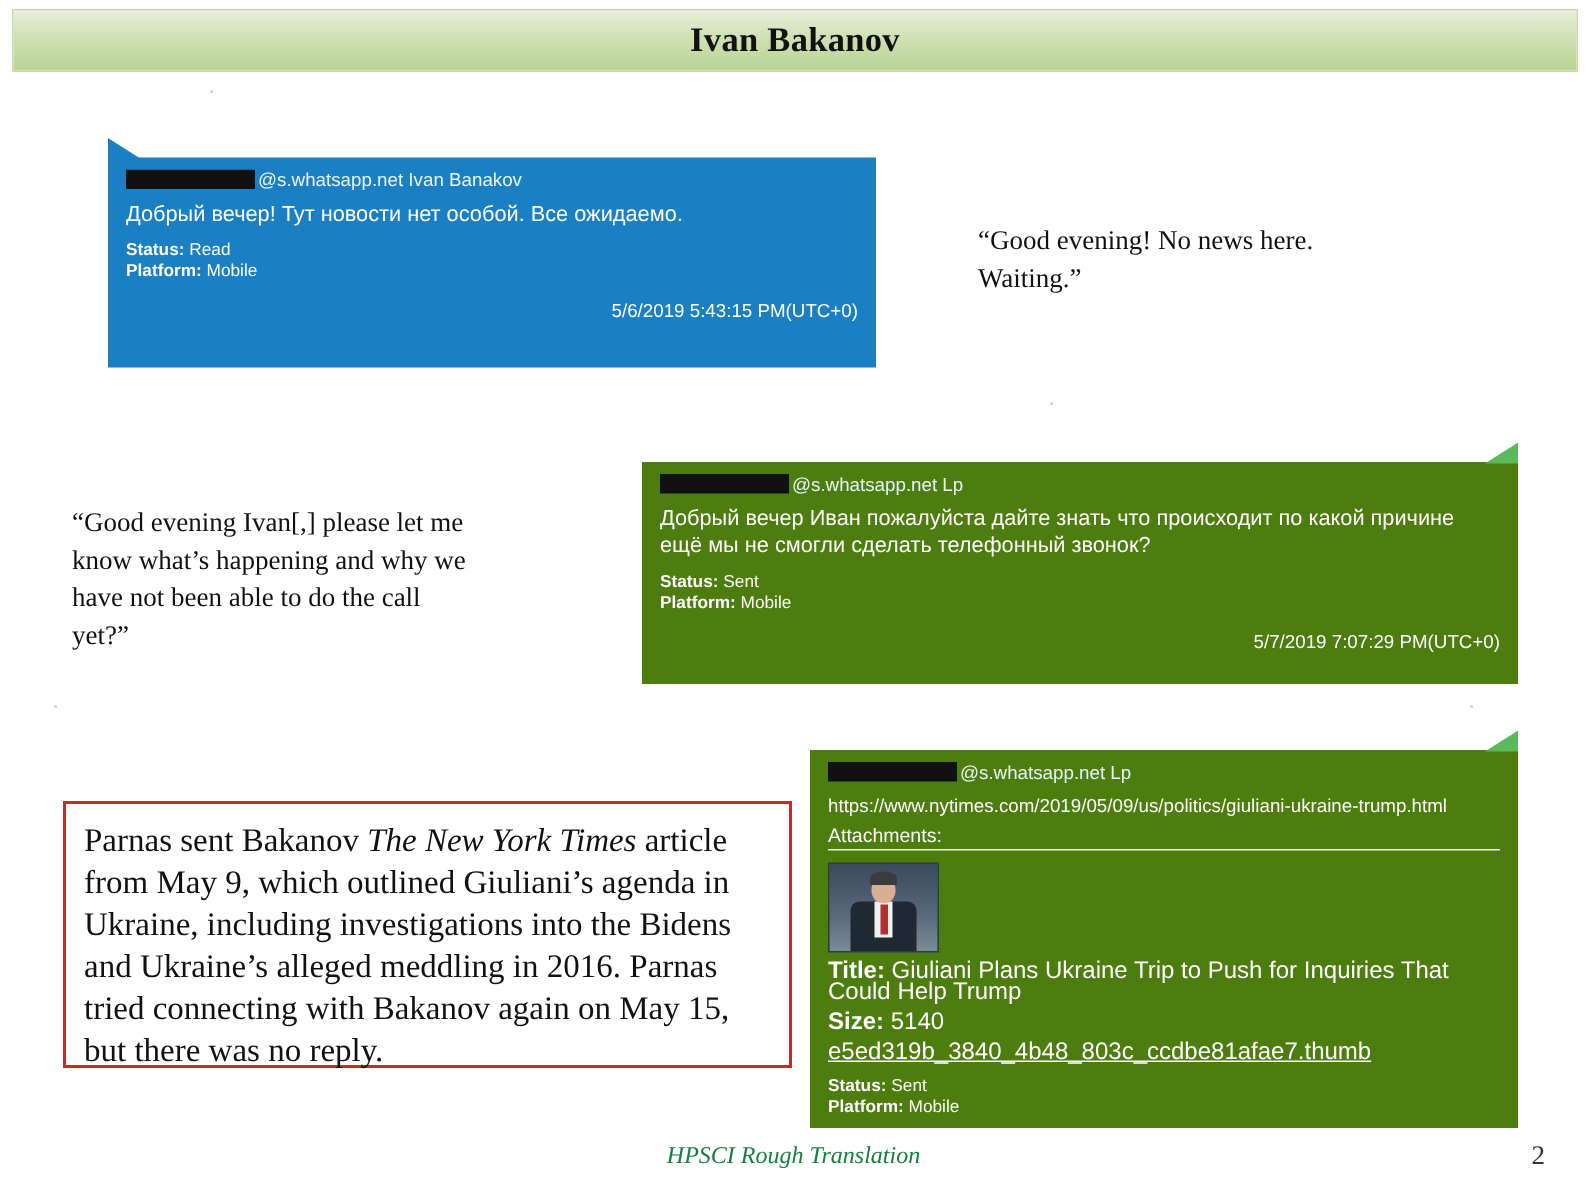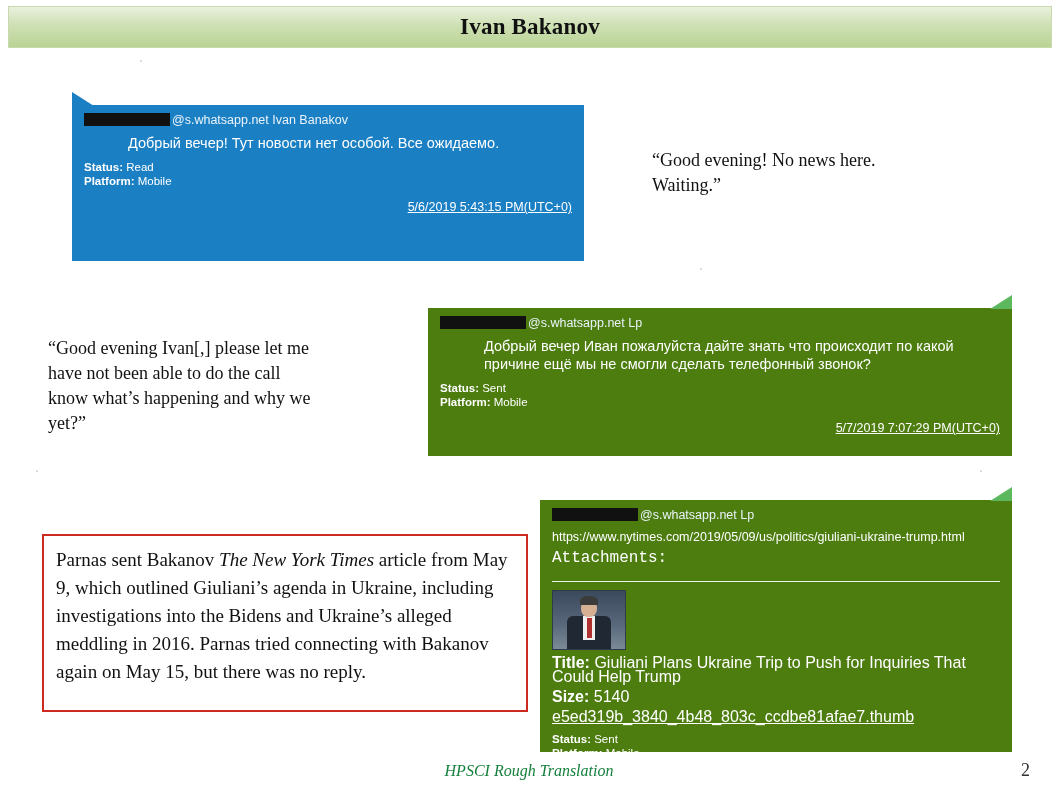--- a/index.html
+++ b/index.html
@@ -86,47 +86,44 @@
     margin-bottom: 6px;
     white-space: nowrap;
     overflow: hidden;
   }
   .msg-text {
     font-size: 14.5px;
     line-height: 18px;
     color: #ffffff;
     margin-bottom: 8px;
     font-family: "Liberation Sans", sans-serif;
-    margin-left: 44px;
   }
   .meta {
     font-size: 11.5px;
     line-height: 14px;
     color: #ffffff;
   }
   .meta b { font-weight: bold; }
   .timestamp {
     font-size: 12.5px;
     text-align: right;
     margin-top: 12px;
     color: #ffffff;
-    text-decoration: underline;
   }
   .link-line {
     font-size: 12.5px;
     line-height: 16px;
     color: #ffffff;
     margin-bottom: 4px;
     word-break: break-all;
   }
   .attach-label {
-    font-size: 16px;
-    color: #ffffff;
-    margin-bottom: 14px;
-    font-family: Liberation Mono, monospace;
+    font-size: 13px;
+    color: #ffffff;
+    margin-bottom: 2px;
   }
   .attach-rule {
     border-top: 1px solid #e6f3e6;
     margin: 2px 0 8px 0;
   }
 
   
   .thumb {
     width: 72px;
     height: 58px;
@@ -191,21 +188,21 @@
   .summary-box {
     position: absolute;
     left: 42px;
     top: 534px;
     width: 486px;
     height: 178px;
     border: 2px solid #cc2a21;
     box-sizing: border-box;
     padding: 10px 12px 8px 12px;
     font-family: "Liberation Serif", serif;
-    font-size: 19px;
+    font-size: 22px;
     line-height: 28px;
     color: #111;
   }
   .summary-box i { font-style: italic; }
 
   
   .footer-note {
     position: absolute;
     left: 0;
     top: 762px;
@@ -233,21 +230,21 @@
     border-radius: 50%;
   }
 </style>
 </head>
 <body>
 
 <div class="header-banner">
   <div class="header-title">Ivan Bakanov</div>
 </div>
 
-<div class="bubble blue" style="left:72px; top:105px; width:512px; height:156px;">
+<div class="bubble blue" style="left:72px; top:105px; width:512px; height:140px;">
   <div class="tail"></div>
   <div class="hdr-line">
     <span class="redaction"></span><span>@s.whatsapp.net Ivan Banakov</span>
   </div>
   <div class="msg-text">Добрый вечер! Тут новости нет особой. Все ожидаемо.</div>
   <div class="meta">
     <b>Status:</b>
     <span>Read</span>
   </div>
   <div class="meta">
@@ -274,22 +271,22 @@
   </div>
   <div class="meta">
     <b>Platform:</b>
     <span>Mobile</span>
   </div>
   <div class="timestamp">5/7/2019 7:07:29 PM(UTC+0)</div>
 </div>
 
 <div class="translation" style="left:48px; top:336px; width:350px;">
   <div>“Good evening Ivan[,] please let me</div>
+  <div>know what’s happening and why we</div>
   <div>have not been able to do the call</div>
-  <div>know what’s happening and why we</div>
   <div>yet?”</div>
 </div>
 
 <div class="bubble green" style="left:540px; top:500px; width:472px; height:252px;">
   <div class="tail"></div>
   <div class="hdr-line">
     <span class="redaction"></span><span>@s.whatsapp.net Lp</span>
   </div>
   <div class="link-line">https://www.nytimes.com/2019/05/09/us/politics/giuliani-ukraine-trump.html</div>
   <div class="attach-label">Attachments:</div>

